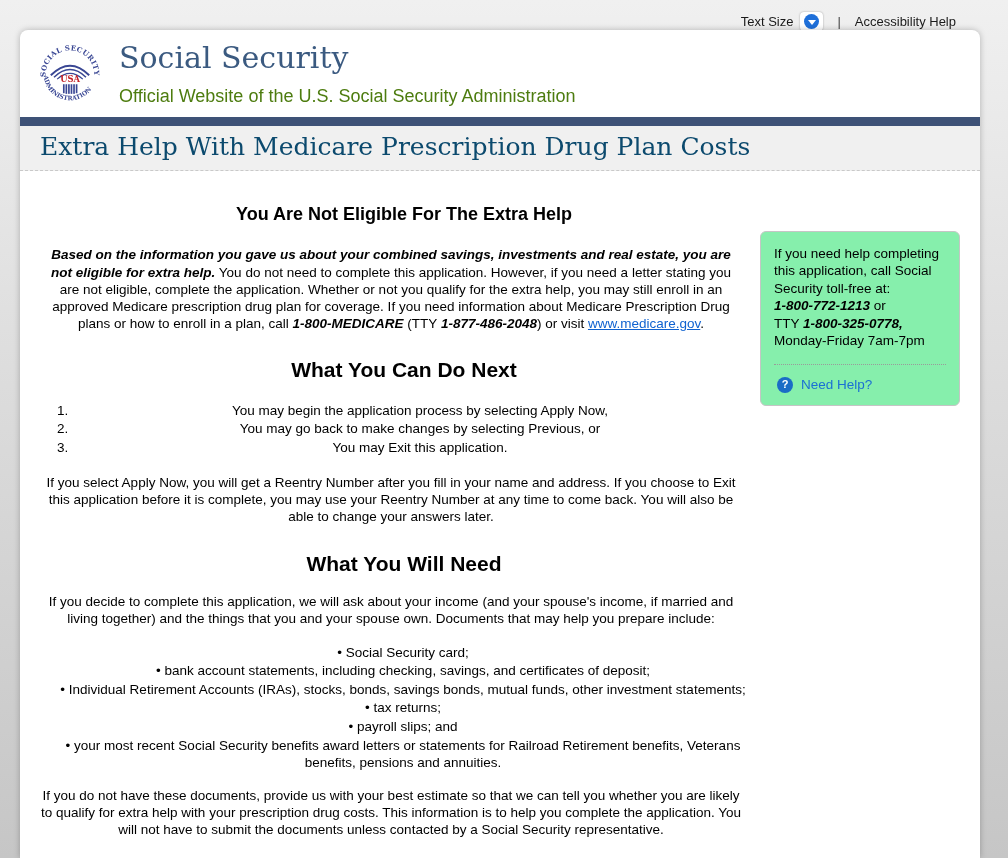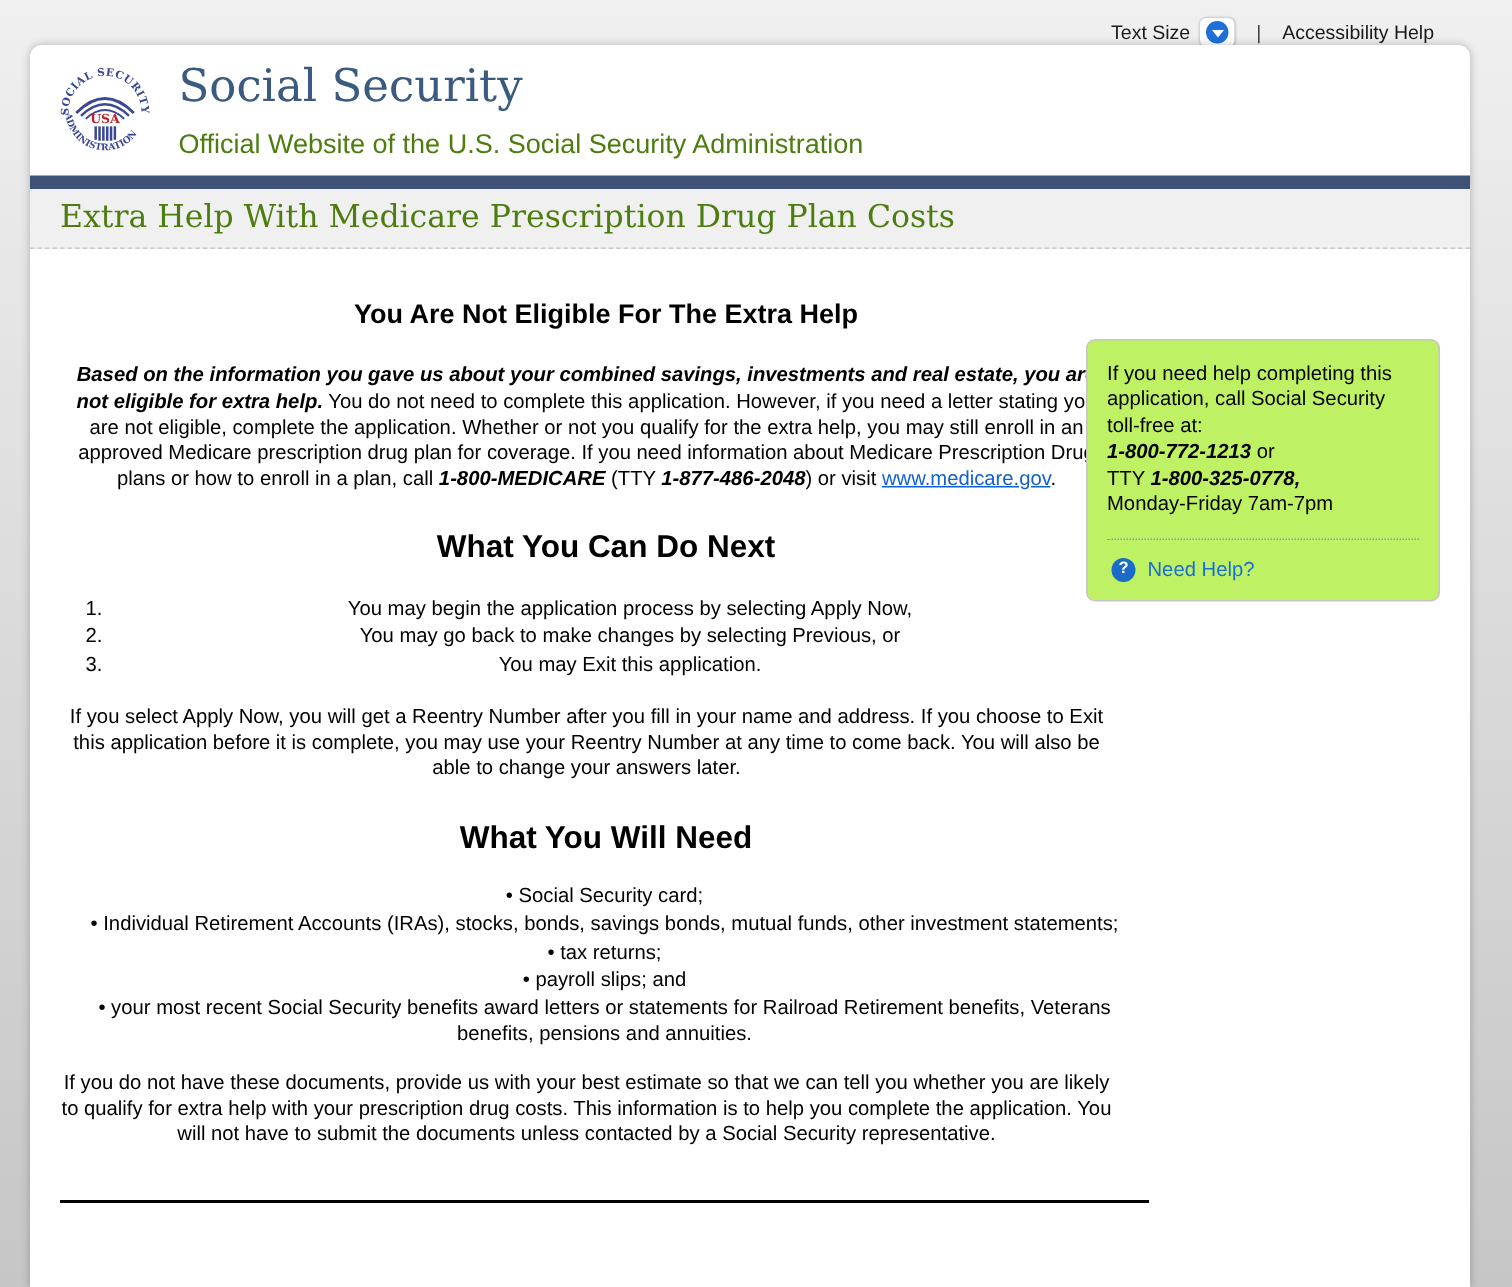--- a/index.html
+++ b/index.html
@@ -27,39 +27,39 @@
           background:#fff; border-radius:8px 8px 0 0; box-shadow:0 0 6px rgba(0,0,0,.25);
           overflow:hidden; }
 
   .site-header { display:flex; align-items:center; gap:17px; padding:12px 20px 10px 18px; }
   .seal svg { width:64px; height:64px; display:block; }
   .site-name { font-family:"DejaVu Serif", serif; font-size:30px; color:#3b5a80; line-height:1.05; }
   .tagline { font-size:18px; color:#4d7c0f; margin-top:12px; }
 
   .navy-bar { height:9px; background:#3e5277; }
   .banner { background:#f0f0f0; border-bottom:1px dashed #c9c9c9; padding:6px 20px 9px; }
-  .banner-title { font-family:"DejaVu Serif", serif; font-size:21px; color:#4d7c0f; }
+  .banner-title { font-family:"DejaVu Serif", serif; font-size:25px; color:#0c4a6e; }
 
   
   .content { position:relative; padding:32px 20px 0; }
   .main-col { width:728px; font-size:13.5px; line-height:1.27;text-align:center; }
   .main-col p, .main-col li { max-width:702px; }
   h1 { font-size:18px; font-weight:bold; margin:0 0 21px; }
   h2 { font-size:21px; font-weight:bold; margin:25px 0 16px; }
   p { margin:0 0 14px; }
   ol { margin:18px 0 18px; padding-left:32px; }
   ol li, ul.docs li { margin:1.5px 0; }
   ul.docs { list-style:none; margin:16px 0 16px; padding-left:12px; }
   ul.docs li::before { content:"\2022\00a0"; }
   a.link { color:#0f62d0; text-decoration:underline; cursor:pointer; }
 
   .rule { border:none; border-top:2px solid #000; margin:36px 0 12px; width:726px; }
 
   
-  .help-box { position:absolute; top:60px; right:20px; width:236px; background:#bef264;
+  .help-box { position:absolute; top:60px; right:20px; width:200px; background:#86efac;
               border:1px solid #c5c5c5; border-radius:6px; padding:13px 13px 12px;
               font-size:13.5px; line-height:1.3; }
   .help-divider { border:none; border-top:1px dotted #9a9a9a; margin:14px 0 11px; }
   .need-help { display:flex; align-items:center; gap:8px; color:#1a6fd4; cursor:pointer; padding-left:3px; }
   .q-icon { width:16px; height:16px; border-radius:50%; background:#1b6cc6; color:#fff;
             font-weight:bold; font-size:11px; display:flex; align-items:center; justify-content:center; flex:none; }
   b { font-weight:bold;font-style:italic; }
 </style>
 </head>
 <body>
@@ -127,22 +127,24 @@
 
       <h2>What You Can Do Next</h2>
       <ol>
         <li>You may begin the application process by selecting Apply Now,</li>
         <li>You may go back to make changes by selecting Previous, or</li>
         <li>You may Exit this application.</li>
       </ol>
       <p>If you select Apply Now, you will get a Reentry Number after you fill in your name and address. If you choose to Exit this application before it is complete, you may use your Reentry Number at any time to come back. You will also be able to change your answers later.</p>
 
       <h2>What You Will Need</h2>
+      <p>If you decide to complete this application, we will ask about your income (and your spouse's income, if married and living together) and the things that you and your spouse own. Documents that may help you prepare include:</p>
       <ul class="docs">
         <li>Social Security card;</li>
+        <li>bank account statements, including checking, savings, and certificates of deposit;</li>
         <li>Individual Retirement Accounts (IRAs), stocks, bonds, savings bonds, mutual funds, other investment statements;</li>
         <li>tax returns;</li>
         <li>payroll slips; and</li>
         <li>your most recent Social Security benefits award letters or statements for Railroad Retirement benefits, Veterans benefits, pensions and annuities.</li>
       </ul>
       <p>If you do not have these documents, provide us with your best estimate so that we can tell you whether you are likely to qualify for extra help with your prescription drug costs. This information is to help you complete the application. You will not have to submit the documents unless contacted by a Social Security representative.</p>
 
       <hr class="rule">
 
     </div>

